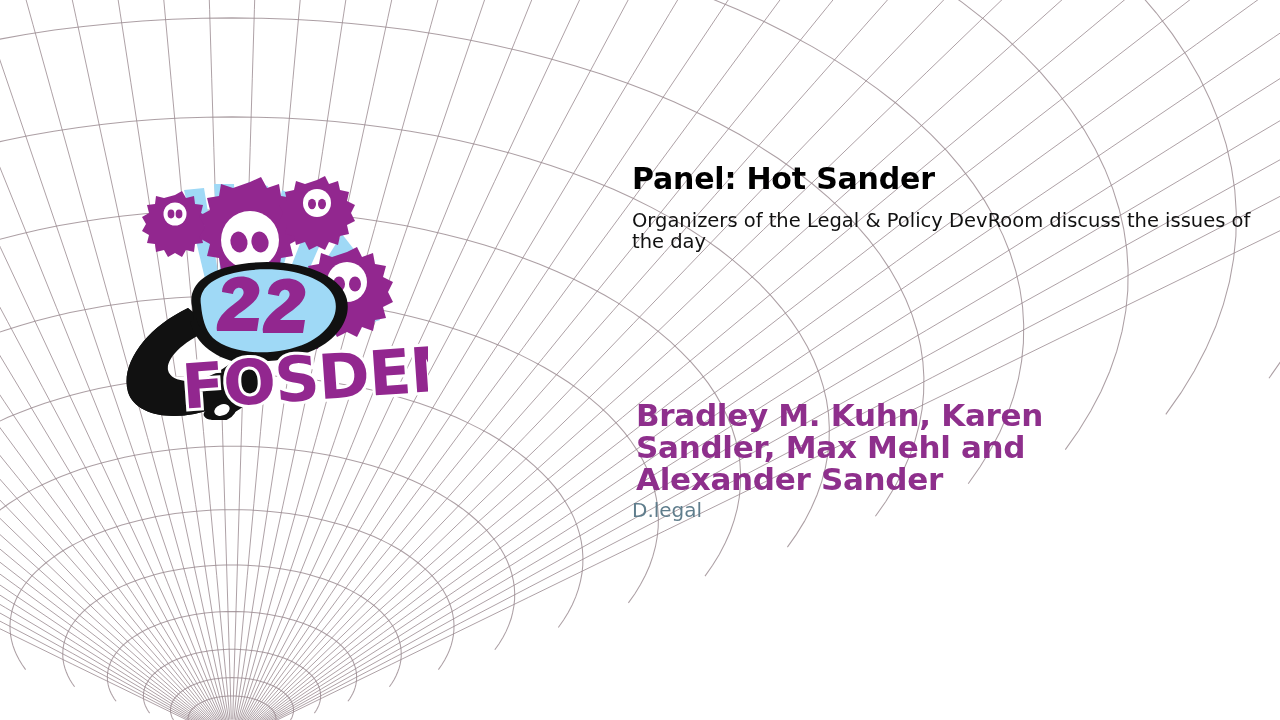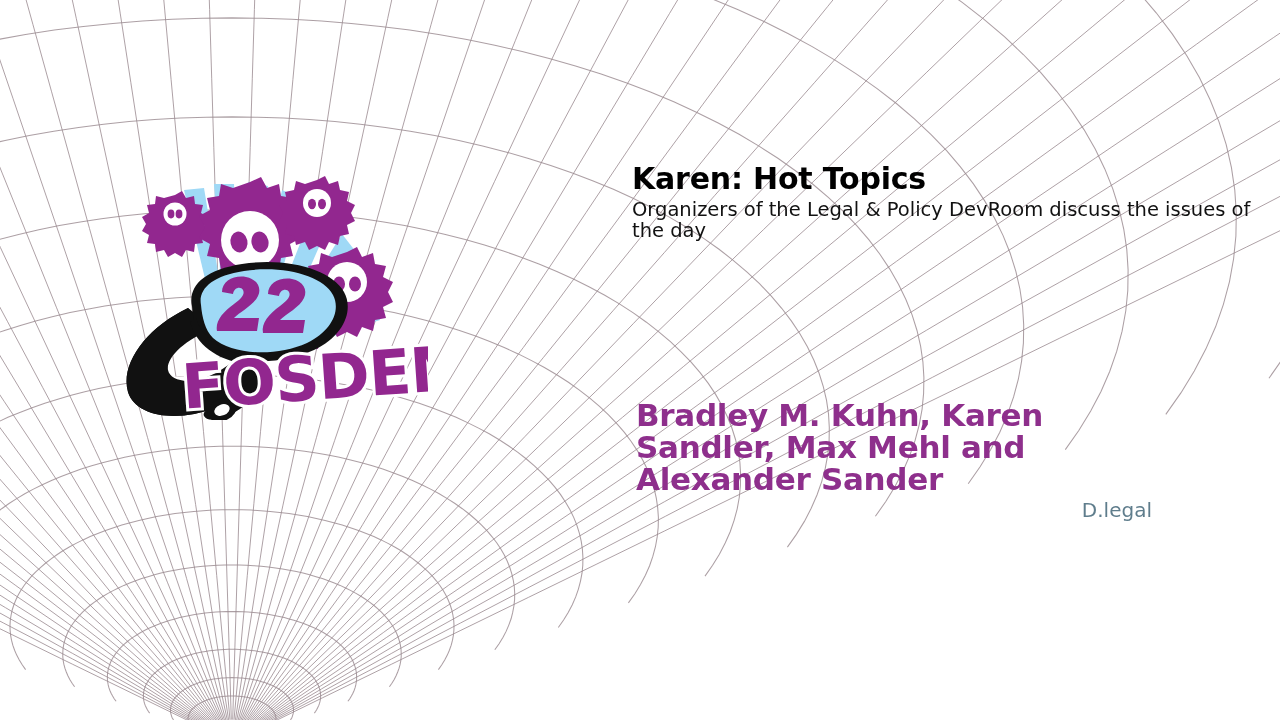--- a/index.html
+++ b/index.html
@@ -52,21 +52,21 @@
     letter-spacing: -0.2px;
     margin: 0;
     white-space: nowrap;
   }
 
   #subtitle {
     font-size: 19.5px;
     font-weight: 400;
     color: #111111;
     line-height: 1.10;
-    margin: 3px 0 0 0;
+    margin: 14px 0 0 0;
     width: 636px;
   }
 
   #author-block {
     position: absolute;
     left: 632px;
     top: 396px;
     width: 520px;
     z-index: 3;
   }
@@ -80,21 +80,21 @@
     margin: 4px;
   }
 
   .meta-line {
     font-size: 20px;
     font-weight: 400;
     color: #5f7d8c;
     line-height: 1.07;
     margin: 0;
   }
-  #affiliation { margin-top: 2px; text-align: right; }
+  #affiliation { margin-top: 2px; }
 </style>
 </head>
 <body>
 
 <div id="slide">
 
   <svg id="bg-grid" viewBox="0 0 1280 720" preserveAspectRatio="none" aria-hidden="true">
     <defs>
       <clipPath id="slideClip">
           <rect x="0" y="0" width="1280" height="720"></rect>
@@ -275,21 +275,21 @@
                C 98 192, 78 176, 72 154 Z" fill="#111111"></path>
     </g>
 
     <g transform="rotate(-4 190 215)">
       <text x="64" y="232" font-family="DejaVu Sans, sans-serif" font-size="62" font-weight="700" fill="#ffffff" stroke="#ffffff" stroke-width="6" letter-spacing="-1">FOSDEM</text>
       <text x="64" y="232" font-family="DejaVu Sans, sans-serif" font-size="62" font-weight="700" fill="#92278f" letter-spacing="-1">FOSDEM</text>
     </g>
   </svg>
 
   <div id="text-col">
-    <h1 id="title">Karen: Hot Topics</h1>
+    <h1 id="title">Panel: Hot Sander</h1>
     <p id="subtitle">Organizers of the Legal &amp; Policy DevRoom discuss the issues of the day</p>
   </div>
 
   <div id="author-block">
     <div id="authors">Bradley M. Kuhn, Karen Sandler, Max Mehl and Alexander Sander</div>
     <div id="affiliation" class="meta-line">D.legal</div>
   </div>
 
 </div>
 

